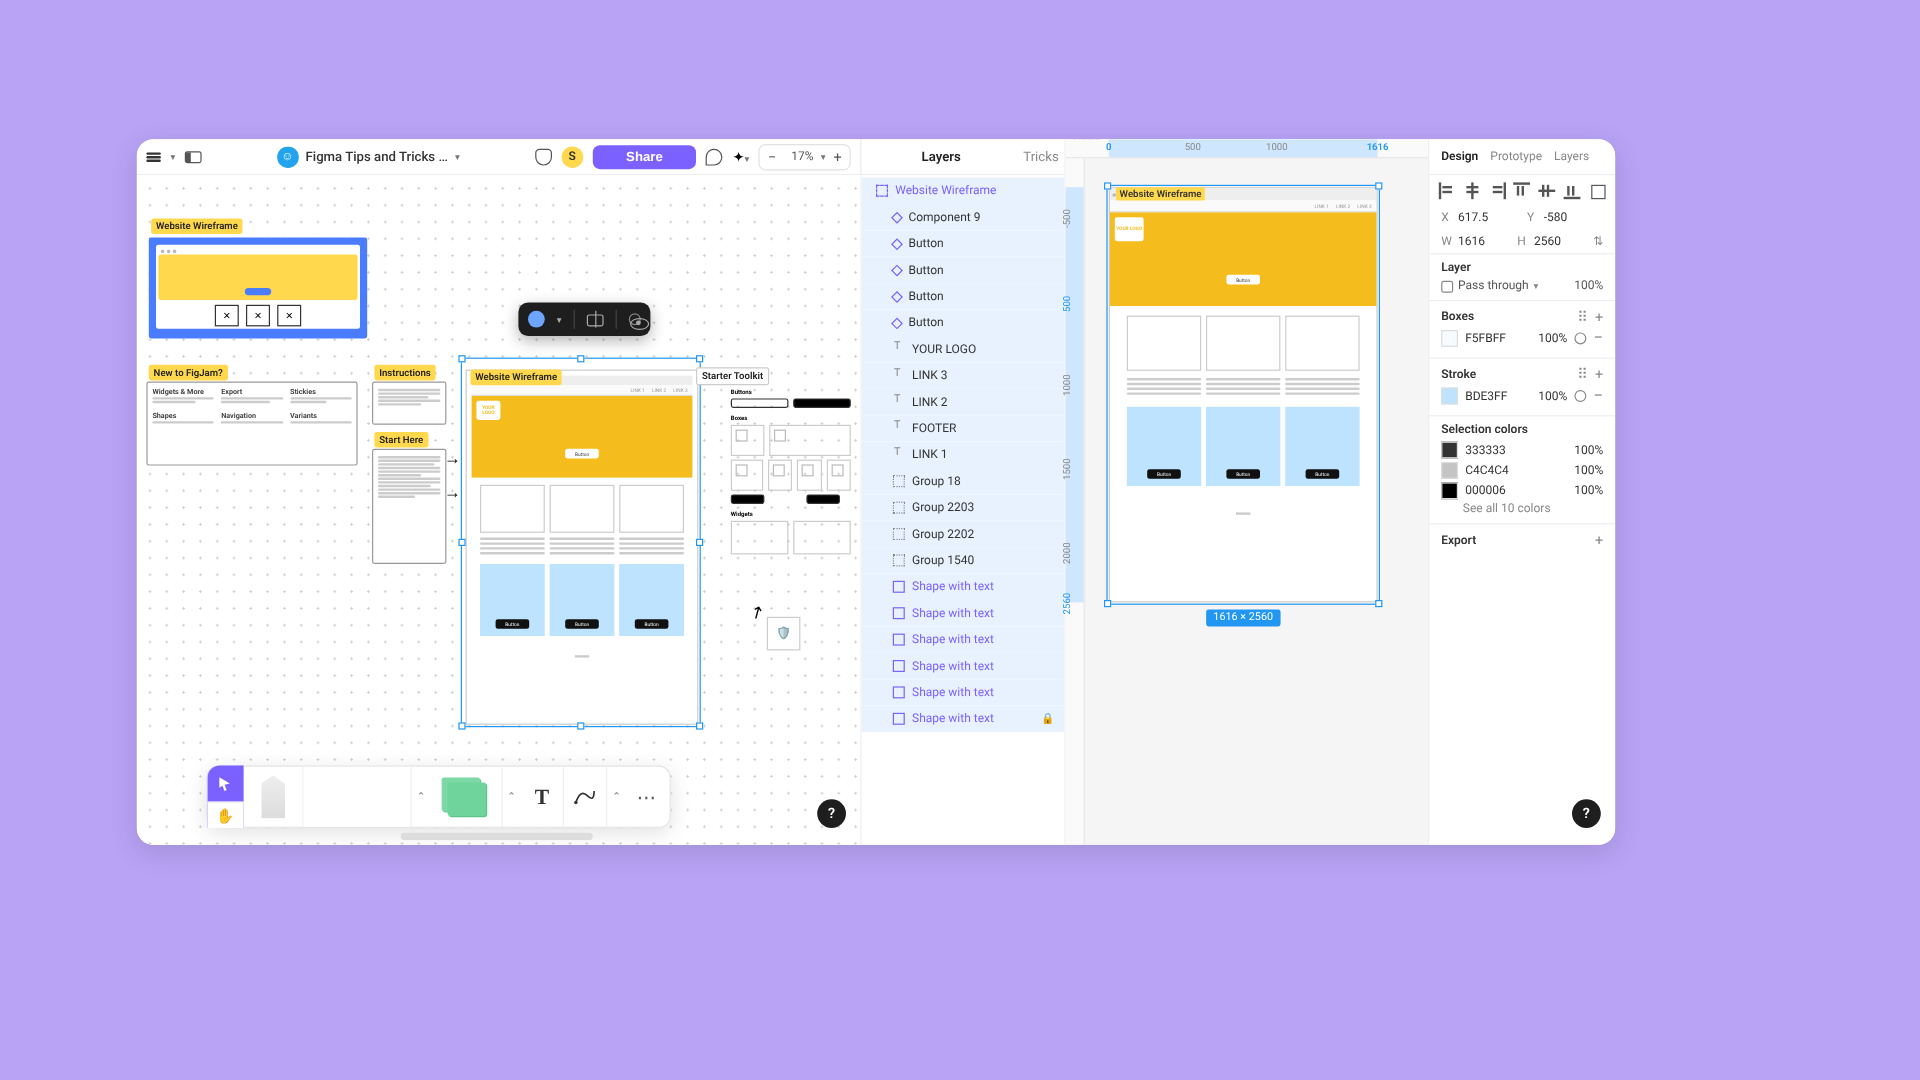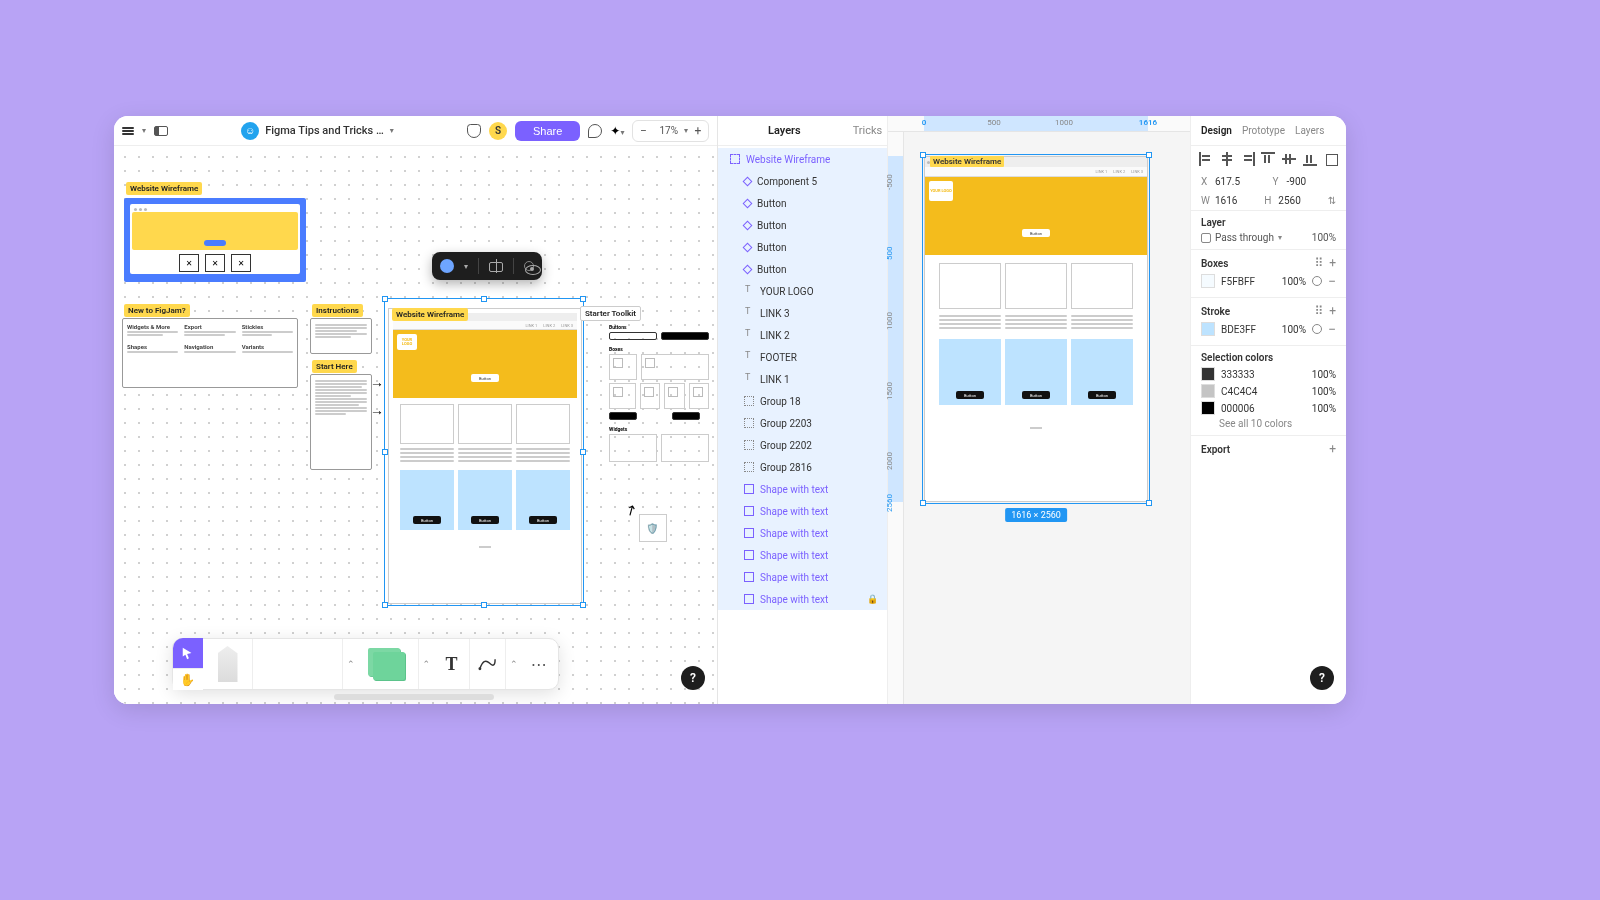--- a/index.html
+++ b/index.html
@@ -43,21 +43,21 @@
   .fj-logo { width: 12px; height: 12px; display: flex; flex-direction: column; justify-content: center; gap: 1px; }
   .fj-logo span { display:block; height:2px; background:#333; border-radius:1px; }
   .fj-caret { font-size: 8px; color:#777; }
   .fj-view { width: 14px; height: 10px; border: 1.5px solid #555; border-radius: 2px; position:relative; }
   .fj-view::before { content:""; position:absolute; left:0; top:0; bottom:0; width:4px; background:#555;}
   .fj-title { flex:1; text-align:center; display:flex; align-items:center; justify-content:center; gap:6px; color:#333; font-weight:500; white-space:nowrap; overflow:hidden;}
   .fj-title .av { width:18px;height:18px;border-radius:50%; background:#22a3ee; display:inline-flex;align-items:center;justify-content:center;color:#fff;font-size:10px;}
   .fj-head-icons { display:flex; align-items:center; gap:8px;}
   .head-ico { width:14px;height:14px;border:1.5px solid #555;border-radius:50%;}
   .fj-user { width:18px;height:18px;border-radius:50%; background:#ffd84d; color:#333; font-size:10px; font-weight:600;display:flex;align-items:center;justify-content:center;}
-  .fj-share { background:#7b61ff; color:#fff; border:none; border-radius:6px; padding:4px 18px; font-size:11px; font-weight:400;}
+  .fj-share { background:#7b61ff; color:#fff; border:none; border-radius:6px; padding:4px 28px; font-size:11px; font-weight:700;}
   .zoom-box { display:flex; align-items:center; gap:0; border:1px solid #e2e2e2; border-radius:6px; overflow:hidden;}
   .zoom-btn { width:20px;height:20px;display:flex;align-items:center;justify-content:center; font-size:12px; color:#555;}
   .zoom-val { padding:0 6px; font-size:10px; color:#555;}
 
   .fj-canvas {
     flex:1;
     position:relative;
     background-image: radial-gradient(circle, #d0d0d0 1px, transparent 1px);
     background-size: 14px 14px;
     background-position: 4px 4px;
@@ -504,21 +504,21 @@
             <span class="fj-caret">▾</span>
           </span>
       </div>
       <div class="lp-list" id="layers-list">
           <div class="lp-item sel frame">
             <span class="lp-ico frame"></span>
             <span>Website Wireframe</span>
           </div>
           <div class="lp-item sel depth1">
             <span class="lp-ico comp"></span>
-            <span>Component 5</span>
+            <span>Component 9</span>
           </div>
           <div class="lp-item sel depth1">
             <span class="lp-ico comp"></span>
             <span>Button</span>
           </div>
           <div class="lp-item sel depth1">
             <span class="lp-ico comp"></span>
             <span>Button</span>
           </div>
           <div class="lp-item sel depth1">
@@ -556,21 +556,21 @@
           <div class="lp-item sel depth1">
             <span class="lp-ico group"></span>
             <span>Group 2203</span>
           </div>
           <div class="lp-item sel depth1">
             <span class="lp-ico group"></span>
             <span>Group 2202</span>
           </div>
           <div class="lp-item sel depth1">
             <span class="lp-ico group"></span>
-            <span>Group 2816</span>
+            <span>Group 1540</span>
           </div>
           <div class="lp-item sel depth1 shape">
             <span class="lp-ico shape"></span>
             <span>Shape with text</span>
           </div>
           <div class="lp-item sel depth1 shape">
             <span class="lp-ico shape"></span>
             <span>Shape with text</span>
           </div>
           <div class="lp-item sel depth1 shape">
@@ -689,21 +689,21 @@
         <span class="al-ico al6"></span>
         <span class="al-ico al7"></span>
       </div>
       <div class="dp-xy">
         <div class="f">
             <label>X</label>
             <span>617.5</span>
           </div>
         <div class="f">
             <label>Y</label>
-            <span>-900</span>
+            <span>-580</span>
           </div>
       </div>
       <div class="dp-xy">
         <div class="f">
             <label>W</label>
             <span>1616</span>
           </div>
         <div class="f">
             <label>H</label>
             <span>2560</span>

